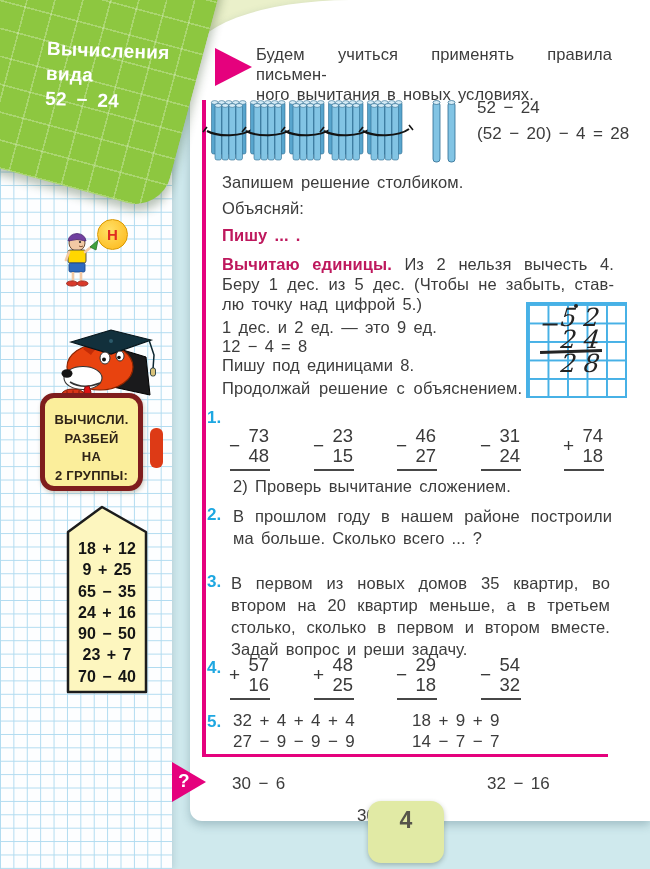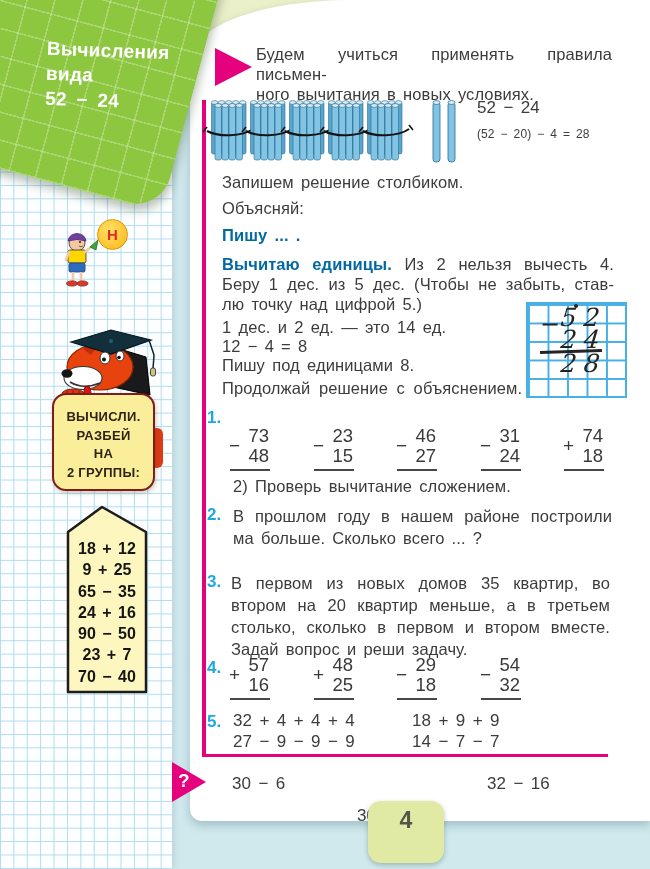--- a/index.html
+++ b/index.html
@@ -27,21 +27,21 @@
   .green-title span{display:block;}
 
   
   .vline{position:absolute;left:202px;top:100px;width:3.5px;height:657px;background:#e5017d;}
   .hline{position:absolute;left:206px;top:754px;width:402px;height:3px;background:#e5017d;}
   .tri{position:absolute;width:0;height:0;border-top:19px solid transparent;
     border-bottom:19px solid transparent;border-left:37px solid #e5017d;}
 
   
   .t{position:absolute;font-size:16.5px;line-height:20px;color:#3c3c3c;letter-spacing:.1px;word-spacing:2.5px;}
-  .blue{color:#0369a1;font-weight:bold;}
+  .blue{color:#be185d;font-weight:bold;}
   .exnum{position:absolute;color:#1ea7e1;font-weight:bold;font-size:17px;line-height:20px;}
   .jl{display:block;text-align:justify;text-align-last:justify;}
   .ll{display:block;}
 
   
   .cp{position:absolute;width:40px;border-bottom:2px solid #474747;padding-bottom:3px;}
   .cp .tp,.cp .bt{display:block;text-align:right;font-size:18.5px;line-height:20px;color:#3a3a3a;padding-right:1px;}
   .cp .sg{position:absolute;left:-1px;top:9px;font-size:19px;color:#3a3a3a;}
 
   
@@ -50,22 +50,22 @@
     background-image:linear-gradient(#47b1e6 1.8px,transparent 1.8px),
                      linear-gradient(90deg,#47b1e6 1.8px,transparent 1.8px);
     background-size:19.5px 18.5px;}
   .hand{position:absolute;font-family:"DejaVu Serif",serif;font-style:italic;color:#242424;
     font-size:25px;line-height:25px;transform:skewX(-6deg);}
 
   
   .h-badge{position:absolute;left:97px;top:219px;width:29px;height:29px;border-radius:50%;
     background:radial-gradient(circle at 40% 35%,#ffe066,#fdb515);border:1px solid #d99800;
     color:#e02b20;font-weight:bold;font-size:15px;display:flex;align-items:center;justify-content:center;}
-  .task-box{position:absolute;left:52px;top:393px;width:103px;height:98px;border-radius:14px;
-    background:#fbee9b;border:2px solid #7f1d1d;box-shadow:1px 2px 4px rgba(60,50,0,.25);box-sizing:border-box;
+  .task-box{position:absolute;left:40px;top:393px;width:103px;height:98px;border-radius:14px;
+    background:#fbee9b;border:5px solid #7f1d1d;box-shadow:1px 2px 4px rgba(60,50,0,.25);box-sizing:border-box;
     padding-top:13px;text-align:center;font-weight:bold;font-size:13px;line-height:18.5px;
     color:#2f2417;letter-spacing:.3px;}
   .task-box span{display:block;}
   .pencil{position:absolute;left:65px;top:505px;width:84px;height:190px;}
   .pencil-rows{position:absolute;left:0;top:33px;width:100%;text-align:center;
     font-weight:bold;font-size:16px;line-height:21.3px;color:#151515;word-spacing:2px;}
   .pencil-rows span{display:block;}
   .fox-tail{position:absolute;left:150px;top:428px;width:13px;height:40px;border-radius:6px;background:#dd3a16;}
 
   
@@ -131,33 +131,33 @@
     <use href="#bundle" x="117" y="2"></use>
     <use href="#bundle" x="156" y="2"></use>
   </svg>
   <svg style="left:431px;top:99px;" width="26" height="66" viewBox="0 0 26 66">
     <rect x="2" y="3" width="7" height="60" rx="3" fill="#82c4e4" stroke="#2b6a8f" stroke-width="0.8"></rect>
     <ellipse cx="5.5" cy="3.5" rx="3.5" ry="2" fill="#d6ecf6" stroke="#2b6a8f" stroke-width="0.7"></ellipse>
     <rect x="17" y="3" width="7" height="60" rx="3" fill="#82c4e4" stroke="#2b6a8f" stroke-width="0.8"></rect>
     <ellipse cx="20.5" cy="3.5" rx="3.5" ry="2" fill="#d6ecf6" stroke="#2b6a8f" stroke-width="0.7"></ellipse>
   </svg>
   <div class="t" style="left:477px;top:98px;font-size:17px;">52 − 24</div>
-  <div class="t" style="left:477px;top:124px;font-size:12px;">(52 − 20) − 4 = 28</div>
+  <div class="t" style="left:477px;top:124px;font-size:17px;">(52 − 20) − 4 = 28</div>
 
   <div class="t" style="left:222px;top:172px;">Запишем решение столбиком.</div>
   <div class="t" style="left:222px;top:198px;">Объясняй:</div>
   <div class="t blue" style="left:222px;top:225px;">Пишу ... .</div>
 
   <div class="t" style="left:222px;top:254px;width:392px;">
     <span class="jl"><span class="blue">Вычитаю единицы.</span> <span>Из 2 нельзя вычесть 4.</span></span>
     <span class="jl">Беру 1 дес. из 5 дес. (Чтобы не забыть, став-</span>
     <span class="ll">лю точку над цифрой 5.)</span>
   </div>
 
-  <div class="t" style="left:222px;top:317px;">1 дес. и 2 ед. — это 14 ед.</div>
+  <div class="t" style="left:222px;top:317px;">1 дес. и 2 ед. — это 9 ед.</div>
   <div class="t" style="left:222px;top:336px;">12 − 4 = 8</div>
   <div class="t" style="left:222px;top:355px;">Пишу под единицами 8.</div>
   <div class="t" style="left:222px;top:378px;word-spacing:4px;">Продолжай решение с объяснением.</div>
 
   <div class="colgrid"></div>
   <div style="position:absolute;left:574px;top:304px;width:4px;height:4px;border-radius:50%;background:#242424;"></div>
   <div class="hand" style="left:540px;top:312px;font-size:24px;">−</div>
   <div class="hand" style="left:561px;top:305px;letter-spacing:7px;">52</div>
   <div class="hand" style="left:561px;top:327px;letter-spacing:7px;">24</div>
   <div style="position:absolute;left:540px;top:350px;width:62px;height:2.5px;background:#242424;transform:rotate(-2deg);"></div>

